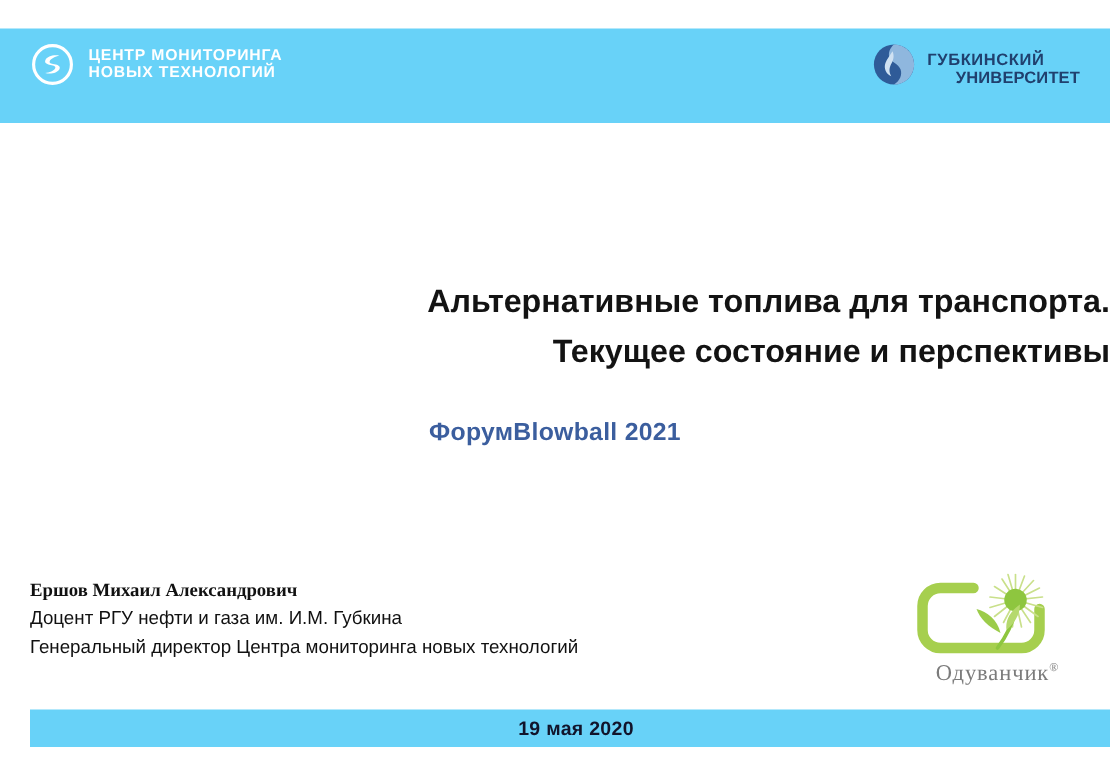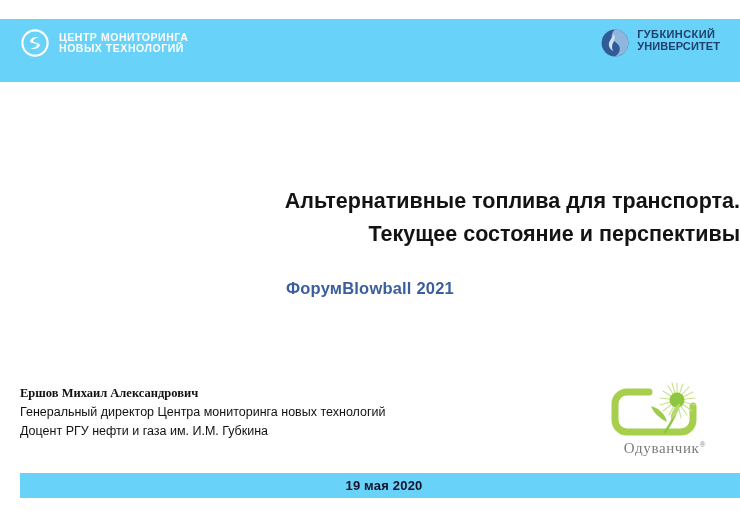--- a/index.html
+++ b/index.html
@@ -51,21 +51,21 @@
     font-weight: bold;
     letter-spacing: 0.55px;
     white-space: nowrap;
   }
 
   .gubkin-logo {
     position: absolute;
     right: 20px;
     top: 28px;
     display: flex;
-    align-items: flex-start;
+    align-items: flex-end;
     gap: 7px;
   }
   .gubkin-mark {
     width: 30px;
     height: 30px;
     flex: 0 0 30px;
   }
   .gubkin-text {
     display: flex;
     flex-direction: column;
@@ -73,20 +73,21 @@
   }
   .gubkin-text span {
     color: #20406e;
     font-size: 11px;
     font-weight: bold;
     letter-spacing: 0.4px;
     white-space: nowrap;
   }
   .gubkin-text .line2 {
     letter-spacing: 0.1px;
+    margin-left: 19px;
   }
 
   
   .title-block {
     position: absolute;
     left: 0;
     top: 185px;
     width: 740px;
     text-align: right;
   }
@@ -223,22 +224,22 @@
 
   <div class="title-block">
     <div class="title-line">Альтернативные топлива для транспорта.</div>
     <div class="title-line">Текущее состояние и перспективы</div>
   </div>
 
   <div class="subtitle">ФорумBlowball 2021</div>
 
   <div class="author-block">
     <div class="author-name">Ершов Михаил Александрович</div>
+    <div class="author-line">Доцент РГУ нефти и газа им. И.М. Губкина</div>
     <div class="author-line">Генеральный директор Центра мониторинга новых технологий</div>
-    <div class="author-line">Доцент РГУ нефти и газа им. И.М. Губкина</div>
   </div>
 
   <div class="dandelion">
     <span class="dandelion-mark">
       <svg width="120" height="60" viewBox="0 0 120 60" aria-hidden="true">
 
         <path d="M44 10 H22 a12 12 0 0 0 -12 12 V38 a12 12 0 0 0 12 12 H76
                  a12 12 0 0 0 12 -12 V24" fill="none" stroke="#a6cf4e" stroke-width="7" stroke-linecap="round"></path>
 
         <g stroke="#c9e08a" stroke-width="1.1" stroke-linecap="round">

